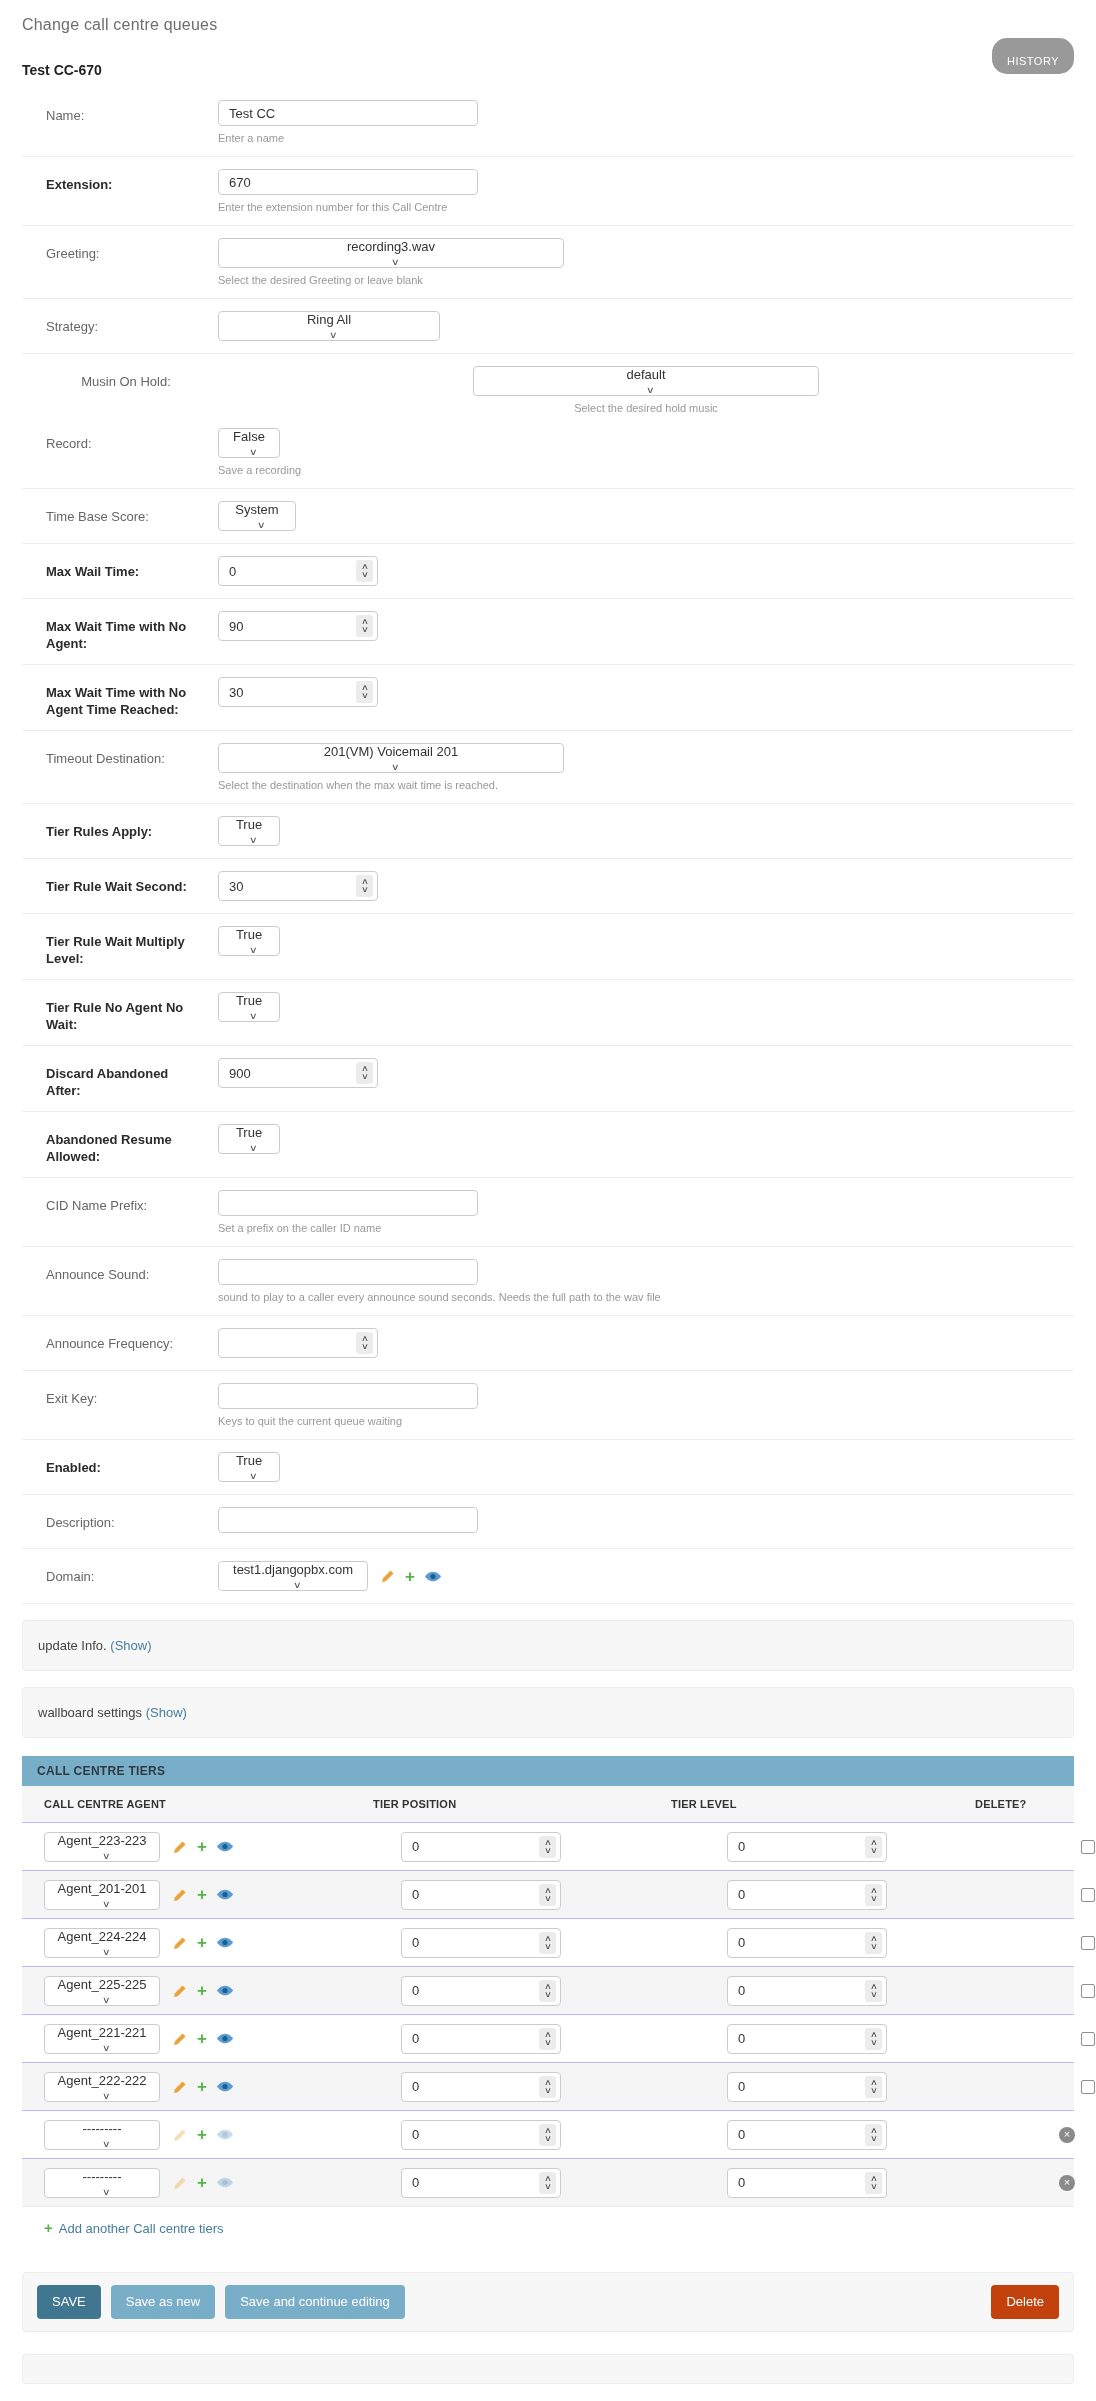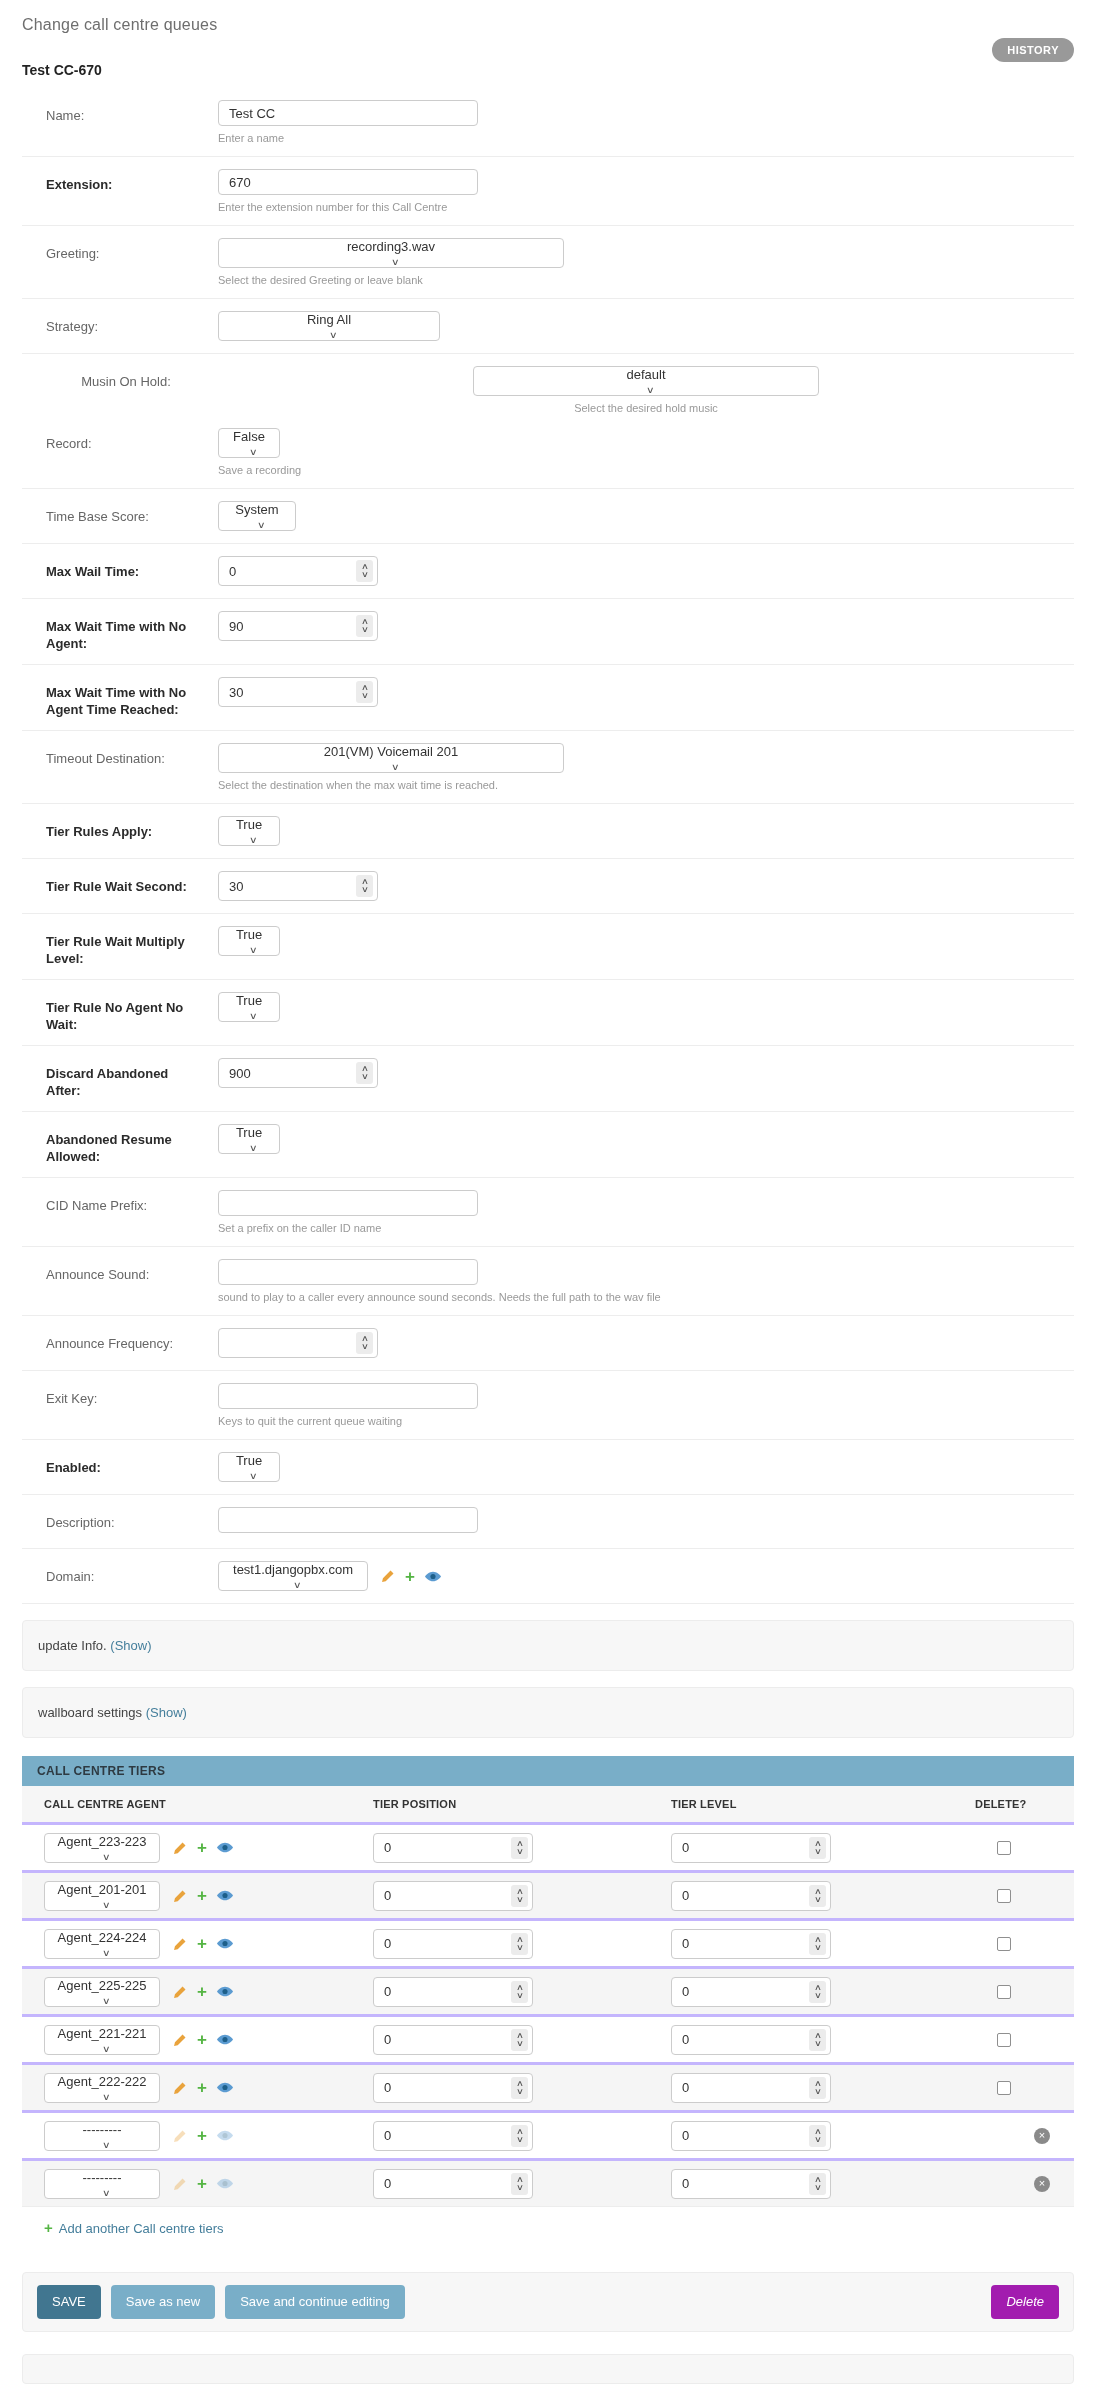--- a/index.html
+++ b/index.html
@@ -9,21 +9,21 @@
     background:#fff; color:#333;
     font-family:"Liberation Sans", sans-serif;
     font-size:13px;
   }
   .page { padding:0 22px; }
 
   
   h1.page-title { margin:16px 0 0; font-size:16px; font-weight:300; color:#6e6e6e; letter-spacing:.2px; }
   .object-tools { display:flex; justify-content:flex-end; margin-top:4px; height:24px; }
   .history-btn { background:#999; color:#fff; font-size:11px; letter-spacing:.5px;
-    padding:6px 15px; border-radius:15px; border:none; font-family:inherit; cursor:pointer; line-height:1;font-weight:bold; }
+    padding:18px 15px; border-radius:15px; border:none; font-family:inherit; cursor:pointer; line-height:1; }
   .object-name { font-size:14px; font-weight:700; color:#222; margin:0 0 10px; }
 
   
   .form-row { display:flex; align-items:flex-start; padding:12px 0 12px 24px;
     border-bottom:1px solid #ededed; min-height:54px; }
   .form-row.no-divider { border-bottom:none; padding-bottom:2px;text-align:center; }
   .flabel { flex:0 0 172px; width:172px; padding:7px 12px 0 0; font-size:13px; color:#666; line-height:17px; }
   .flabel.bold { color:#2b2b2b; font-weight:700; }
   .fwrap { flex:1; }
   .help { font-size:11px; color:#999; margin-top:6px; }
@@ -53,39 +53,39 @@
   .show-link { color:#447e9b; cursor:pointer; }
 
   
   .tiers-module { margin-top:18px; }
   .mod-h { background:#79aec8; color:#2e3a42; font-weight:700; font-size:12px;
     padding:8px 15px; letter-spacing:.3px; }
   .tier-grid { display:grid; grid-template-columns:329px 298px 298px 1fr; padding:0 22px; align-items:center; }
   .tier-head { background:#f6f6f6; }
   .tier-head > div { font-size:11px; font-weight:700; color:#333; padding:12px 0; letter-spacing:.2px; }
   .tier-head > div:last-child { padding-left:6px; }
-  .tier-row { height:48px; border-top:3px solid #c4b5fd; }
+  .tier-row { height:48px; border-top:1px solid #c4b5fd;gap:28px; }
   #tier-rows .tier-row:nth-child(even) { background:#f5f5f5; }
   .agent-cell { display:flex; align-items:center; }
   .dcell { display:flex; align-items:center; padding-left:6px; }
   .dcell.endalign { justify-content:flex-end; padding-right:2px; }
   .cb { width:14px; height:14px; border:1px solid #8f8f8f; border-radius:2px; background:#fff; margin-left:22px; cursor:pointer; }
   .removeb { width:16px; height:16px; border-radius:50%; background:#8a8a8a; color:#fff;
     font-size:11px; line-height:1; display:flex; align-items:center; justify-content:center; cursor:pointer; }
   .add-row { border-top:1px solid #ededed; padding:12px 22px; font-size:13px; }
   .add-link { color:#447e9b; cursor:pointer; }
   .add-plus { color:#55b544; font-weight:700; font-size:15px; margin-right:6px; }
 
   
   .submit-row { margin-top:24px; padding:12px 14px; display:flex; gap:10px; align-items:center; }
   .btn { border:none; border-radius:4px; color:#fff; font-size:13px; padding:10px 15px;
     font-family:inherit; cursor:pointer; line-height:1.1; }
   .btn-save { background:#417690; }
   .btn-lt { background:#79aec8; }
-  .btn-del { background:#a21caf; margin-left:auto;font-style:italic; }
+  .btn-del { background:#c2410c; margin-left:auto; }
   .generate-panel { margin-top:22px; padding:14px; }
 </style>
 </head>
 <body>
 
 <div class="page">
 
   <h1 class="page-title">Change call centre queues</h1>
 
   <div class="object-tools">

